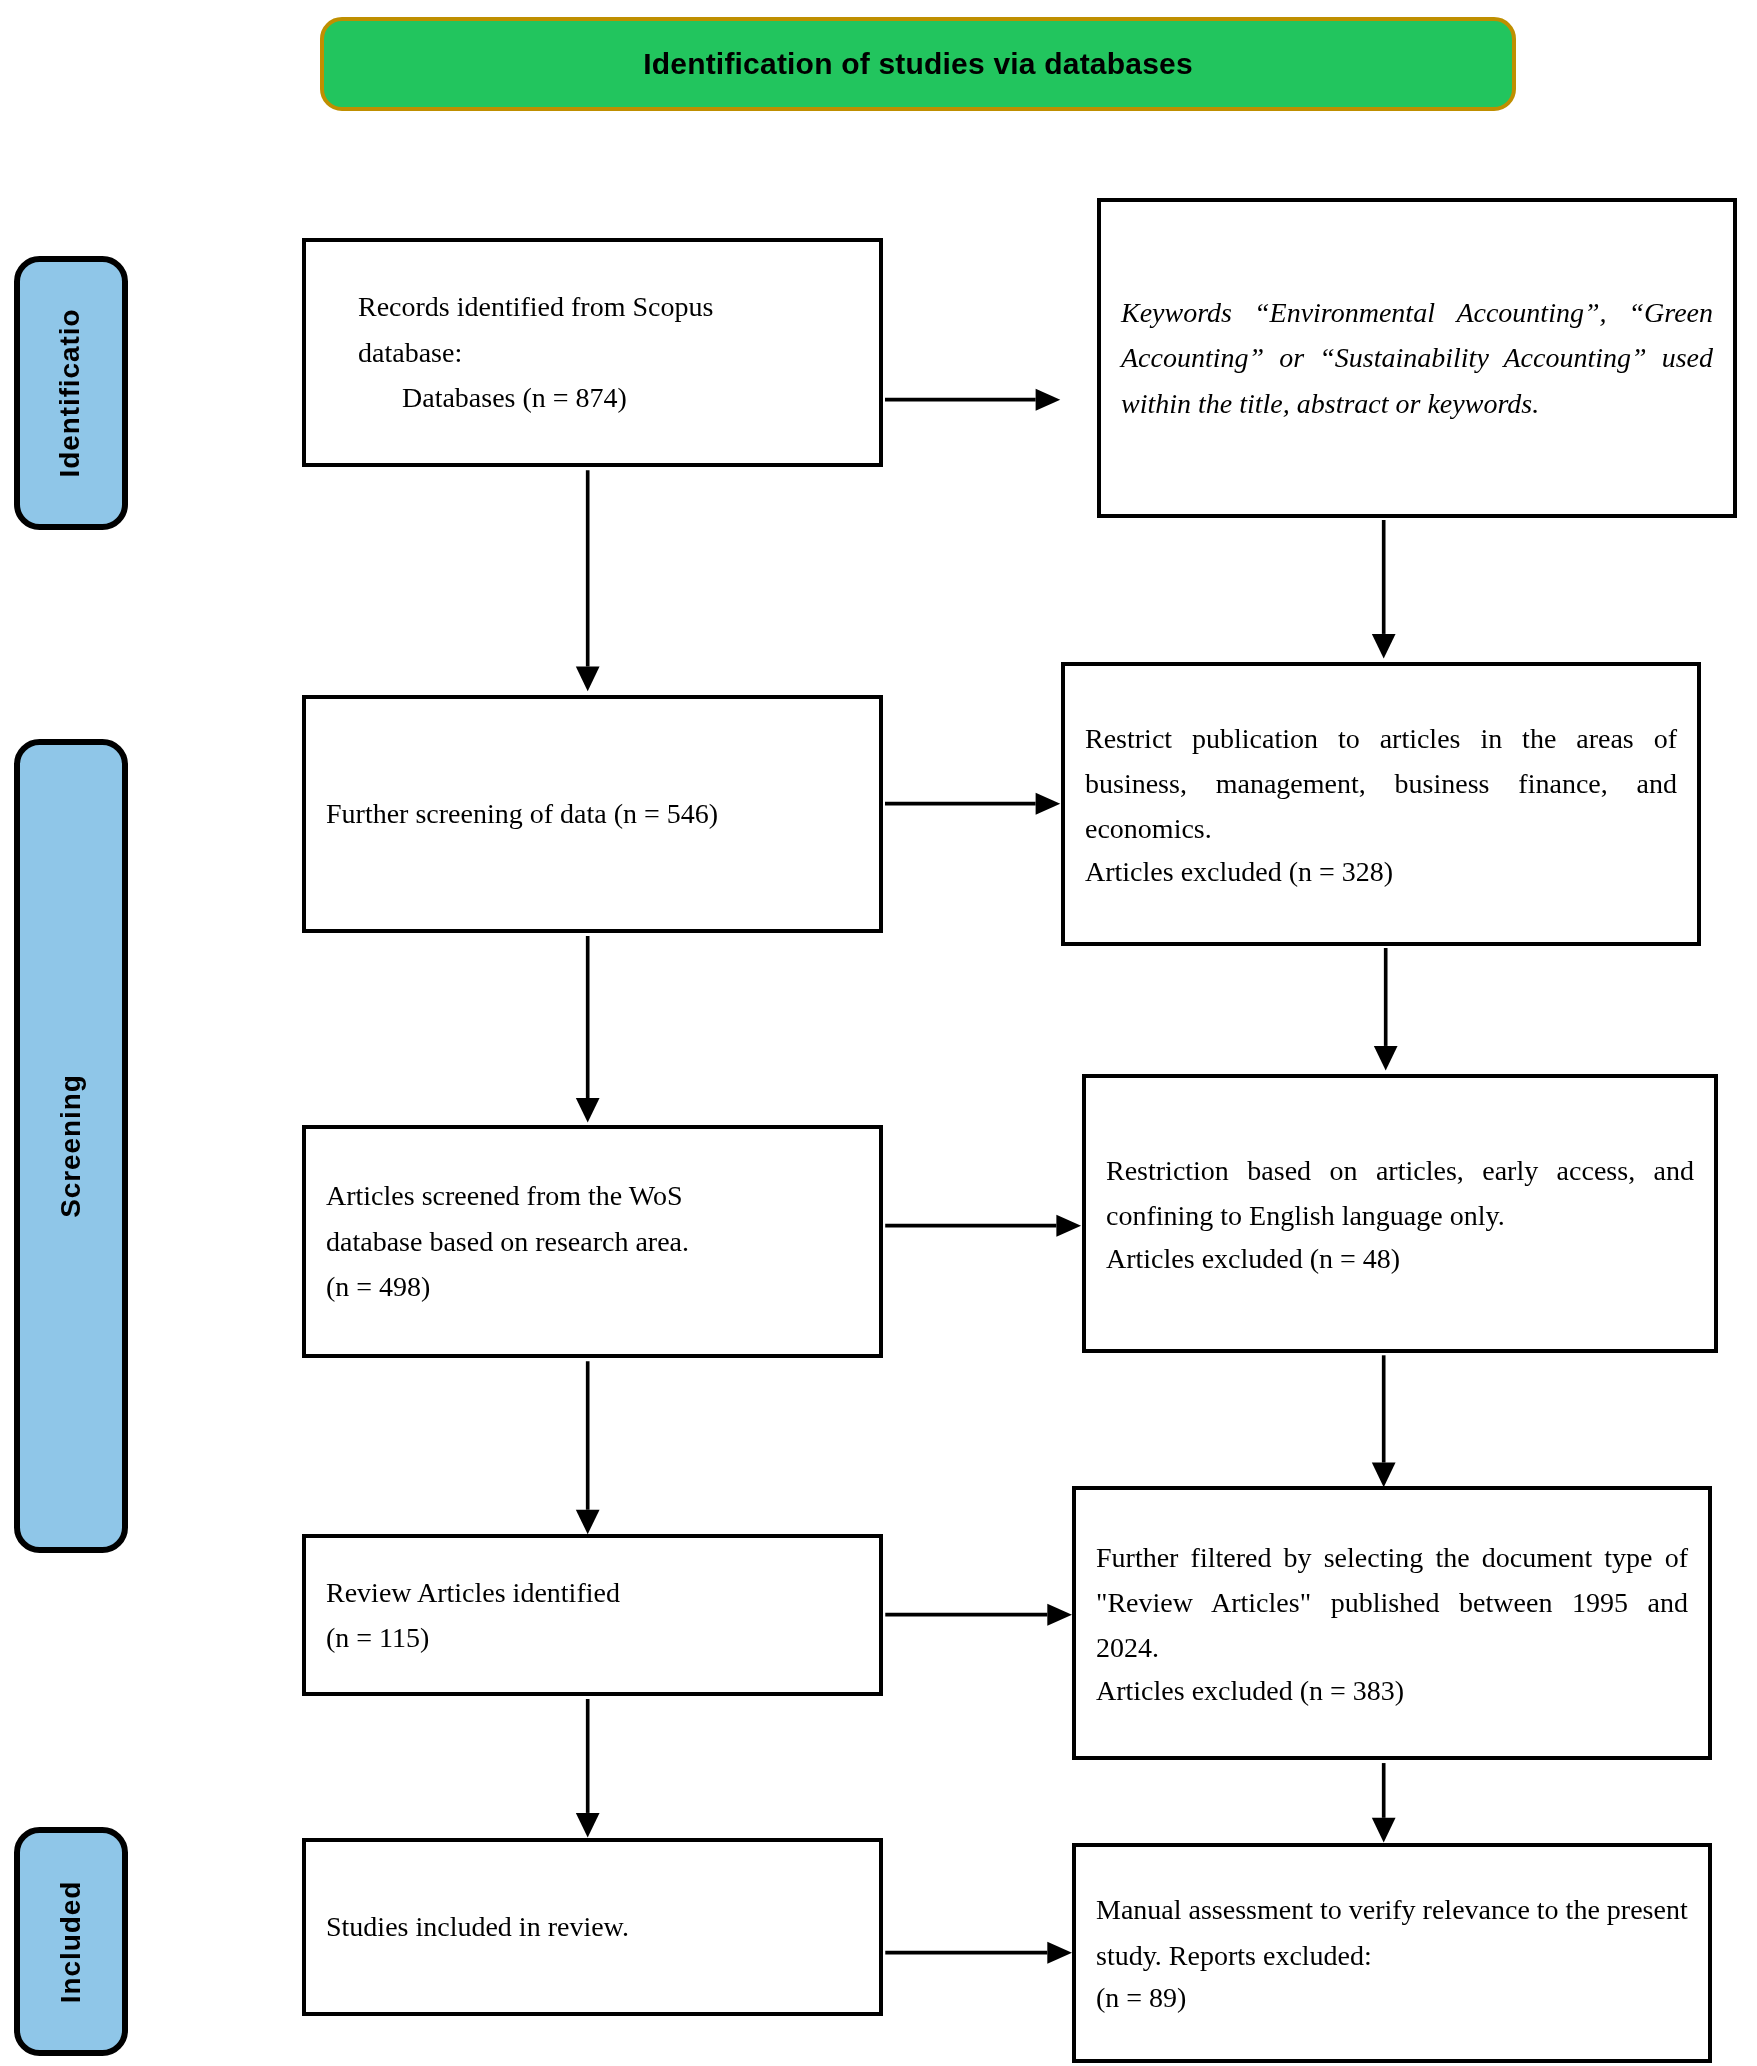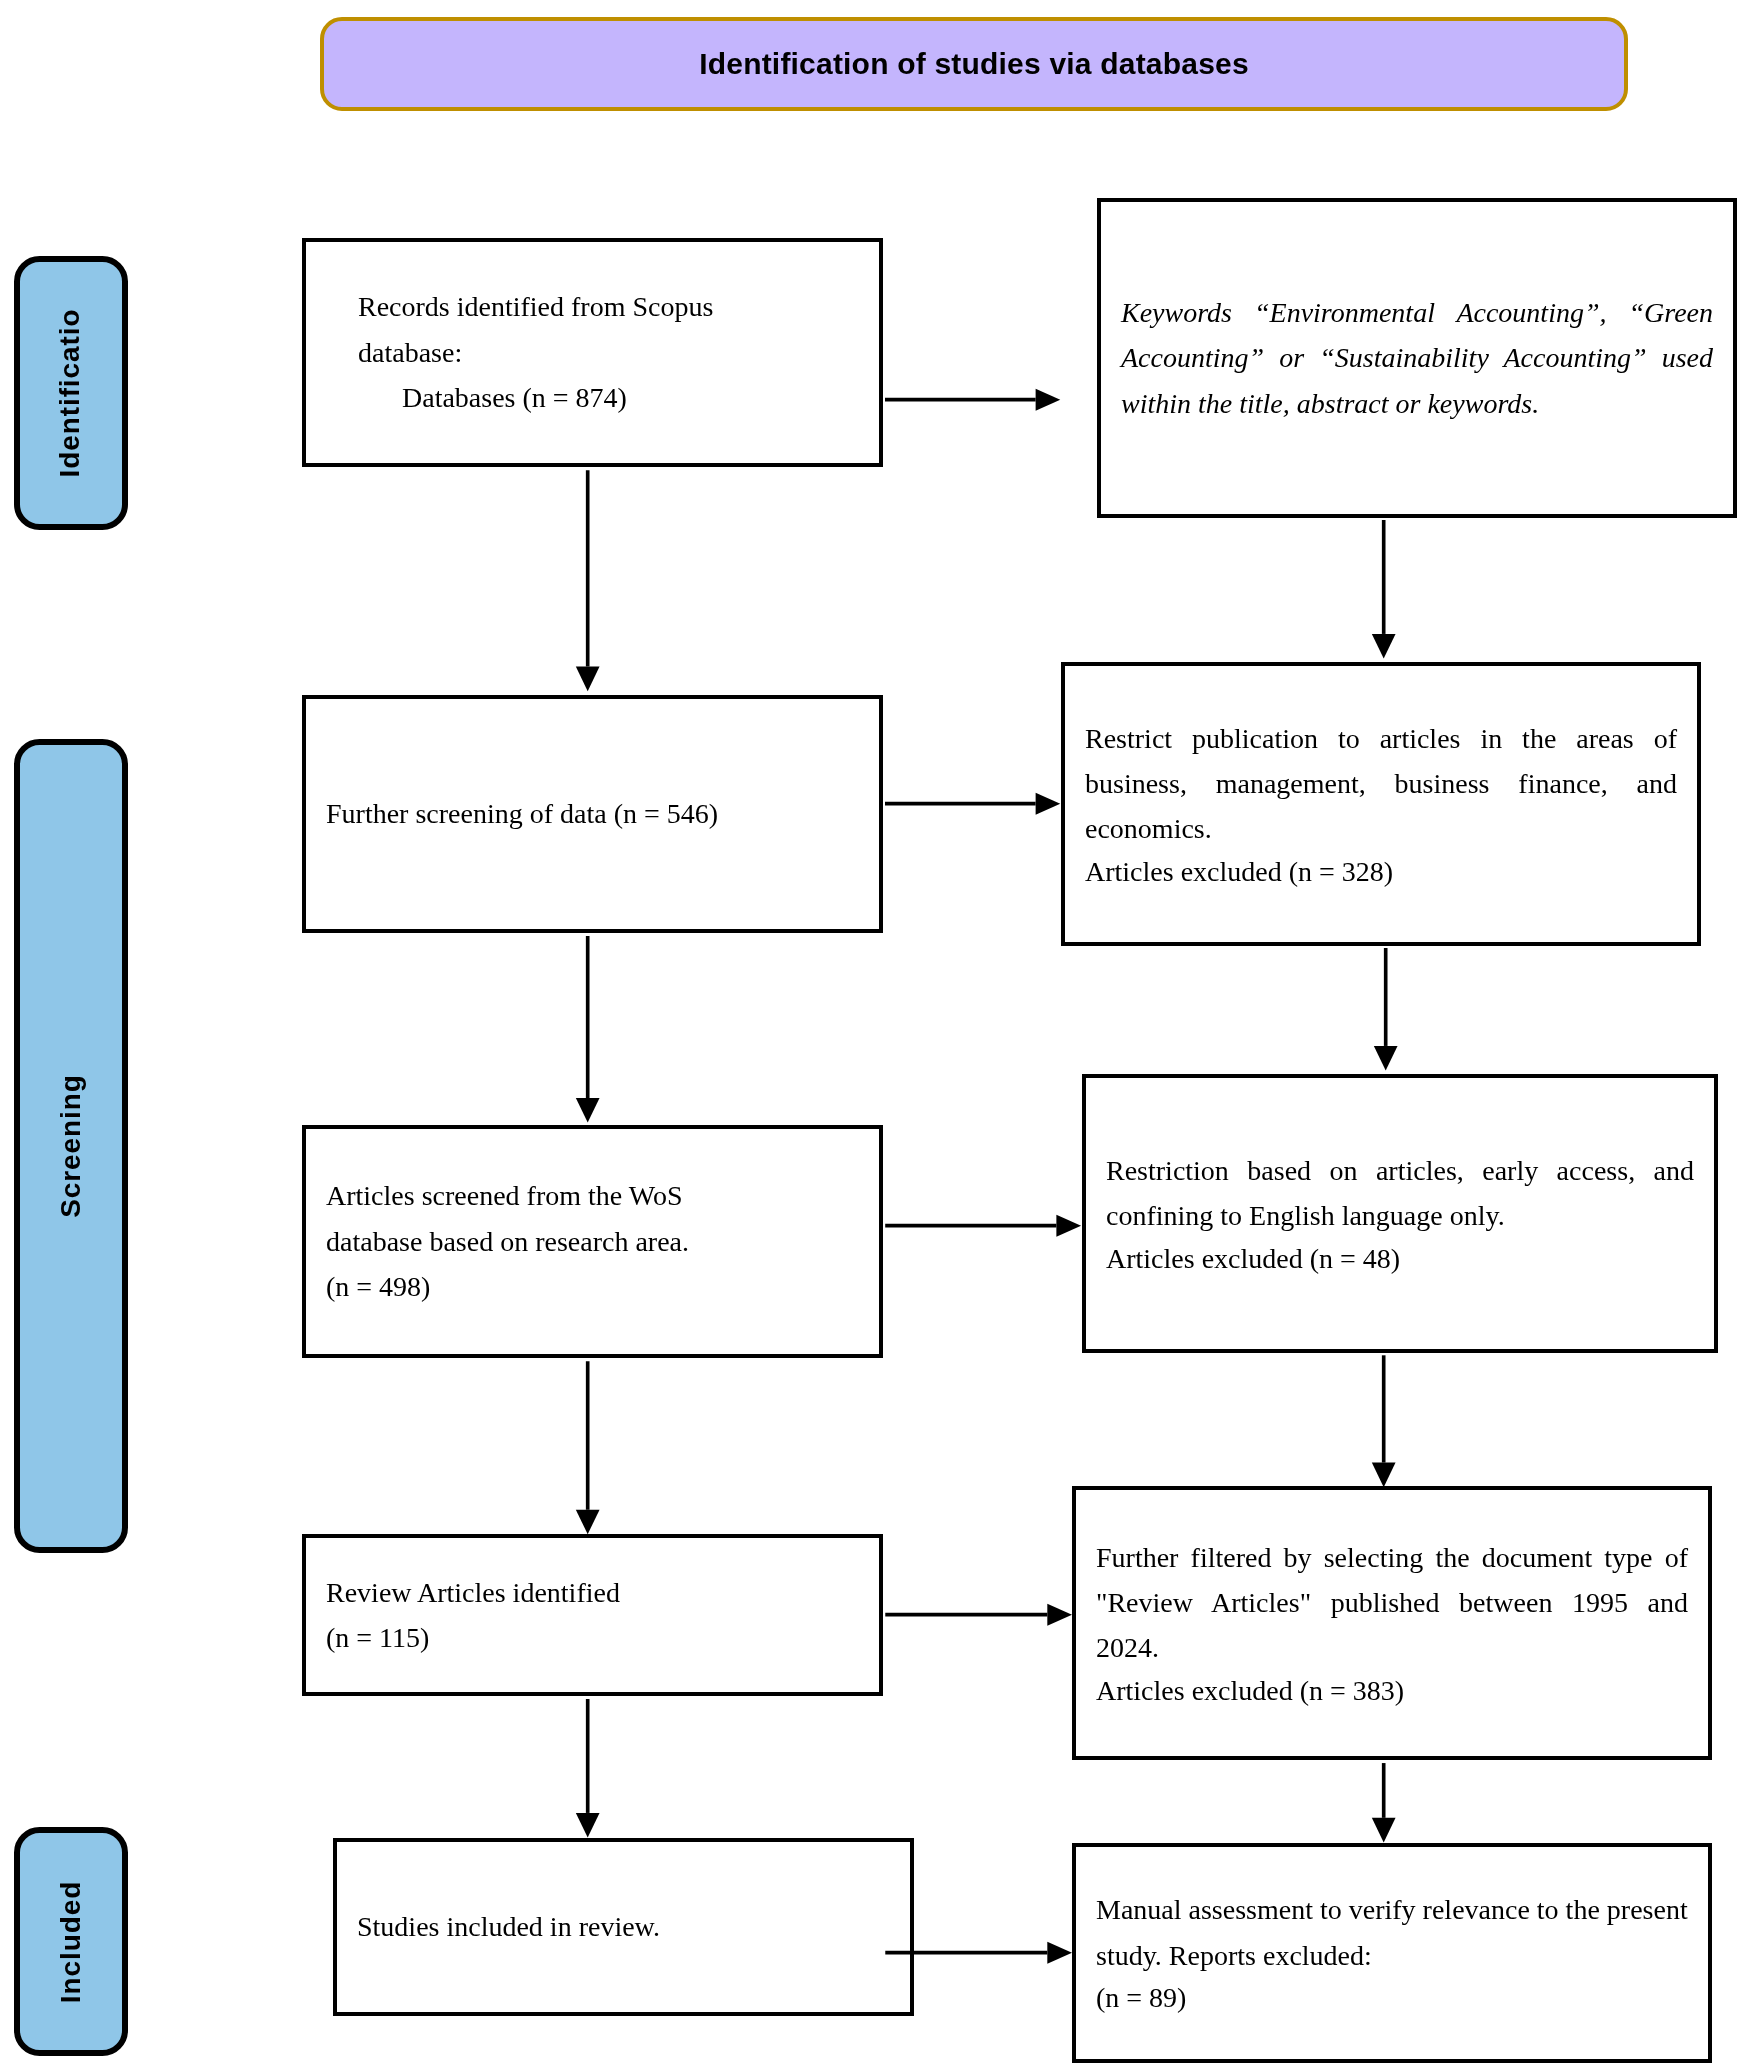--- a/index.html
+++ b/index.html
@@ -16,23 +16,23 @@
     height: 2066px;
     background: #ffffff;
     overflow: hidden;
   }
 
   
   .header-banner {
     position: absolute;
     left: 320px;
     top: 16.5px;
-    width: 1308px;
+    width: 1196px;
     height: 94px;
-    background: #c4b5fd;
+    background: #22c55e;
     border: 4.6px solid #BF8F00;
     border-radius: 22px;
     box-sizing: border-box;
     display: flex;
     align-items: center;
     justify-content: center;
   }
   .header-banner .title {
     font-family: "Liberation Sans", sans-serif;
     font-weight: bold;
@@ -91,21 +91,21 @@
   .flow-box .box-text.tight { line-height: 1.45; }
   .flow-box .box-text.plain { text-align: left; }
   .flow-box .indent { display: block; padding-left: 44px; }
   .flow-box .line { display: block; }
 
   
   #box-records        { left: 302px;  top: 238px;  width: 581px; height: 229px; padding-left: 32px; }
   #box-further-screen { left: 302px;  top: 695px; width: 581px; height: 238px; }
   #box-wos-screened   { left: 302px;  top: 1125px; width: 581px; height: 233px; }
   #box-review-ident   { left: 302px;  top: 1534px; width: 581px; height: 162px; }
-  #box-studies-incl   { left: 302px;  top: 1838px; width: 581px; height: 178px; margin-left: 31px; }
+  #box-studies-incl   { left: 302px;  top: 1838px; width: 581px; height: 178px; }
 
   
   #box-keywords       { left: 1097px; top: 198px;  width: 640px; height: 320px; font-style: italic; }
   #box-restrict-pub   { left: 1061px; top: 662px; width: 640px; height: 284px; }
   #box-restriction    { left: 1082px; top: 1074px; width: 636px; height: 279px; }
   #box-further-filter { left: 1072px; top: 1486px; width: 640px; height: 274px; }
   #box-manual-assess  { left: 1072px; top: 1843px; width: 640px; height: 220px; }
 
   
   .arrow {

